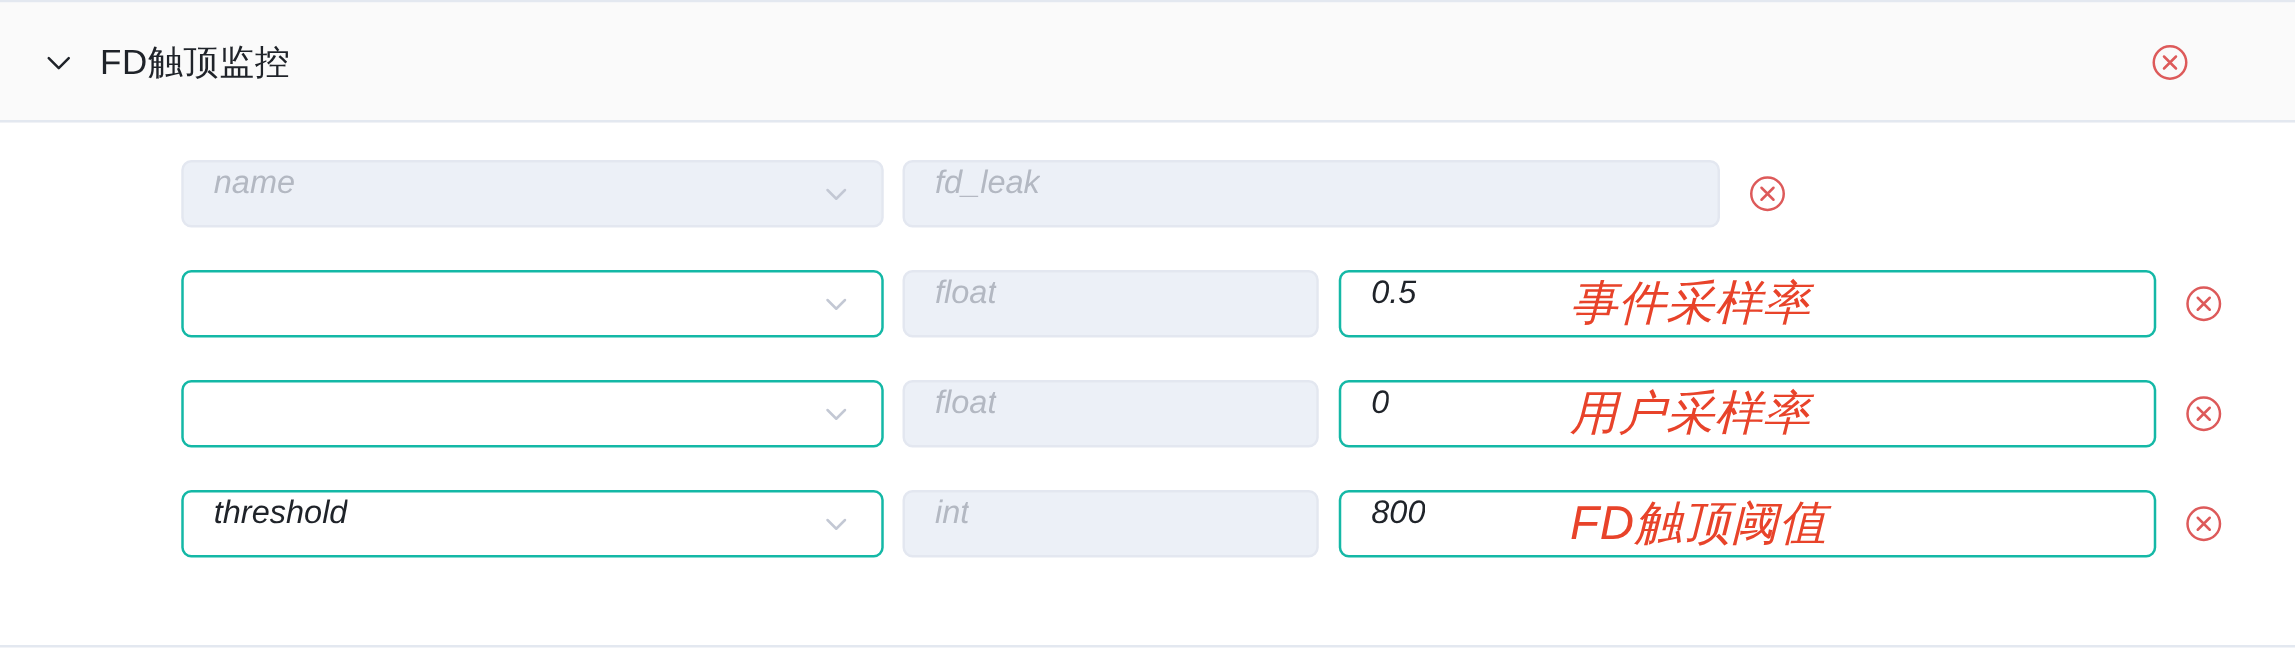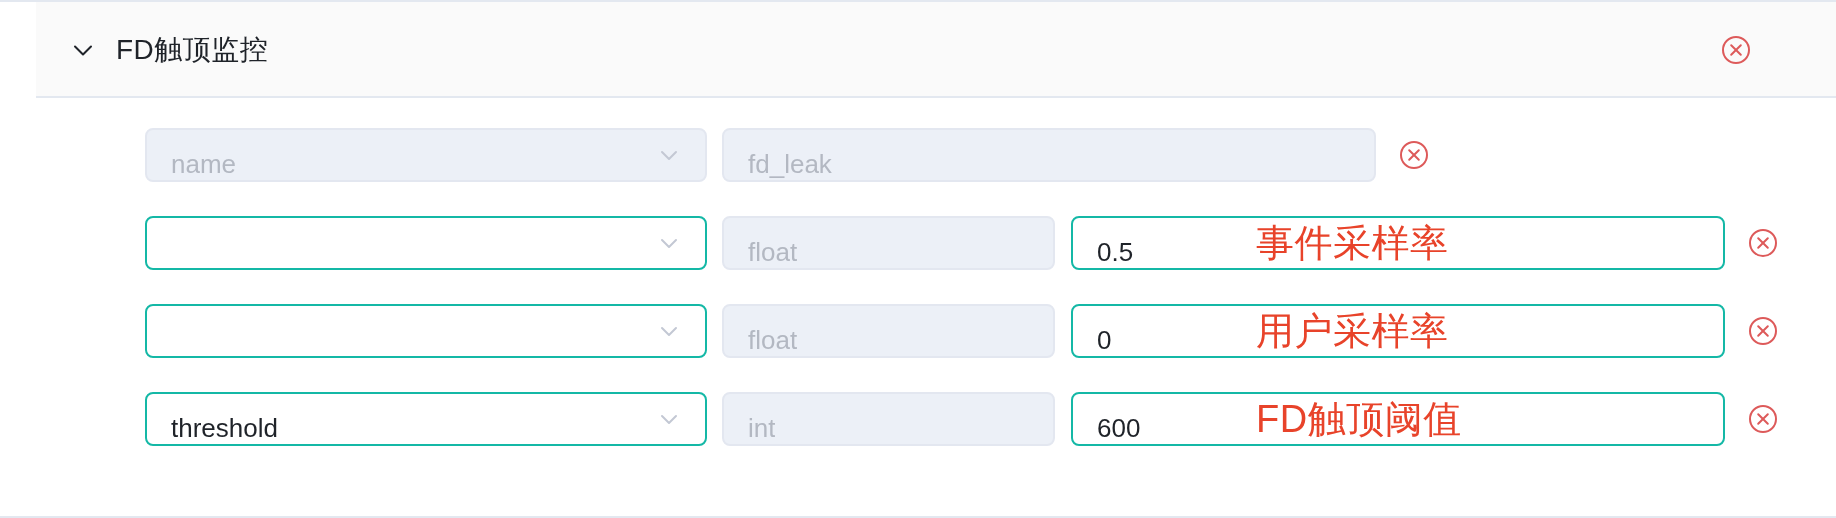--- a/index.html
+++ b/index.html
@@ -27,21 +27,20 @@
 
   
   .panel-header {
     position: relative;
     height: 96px;
     box-sizing: border-box;
     background: #fafafa;
     border-bottom: 2px solid #e3e8f0;
     display: flex;
     align-items: center;
-    margin-left: 36px;
   }
   .collapse-toggle {
     position: absolute;
     left: 30px;
     top: 0;
     height: 96px;
     width: 34px;
     display: flex;
     align-items: center;
     justify-content: center;
@@ -86,23 +85,24 @@
   }
 
   .field {
     position: relative;
     box-sizing: border-box;
     height: 54px;
     border-radius: 8px;
     border: 2px solid #14b8a6;
     background: #ffffff;
     display: flex;
-    align-items: flex-end;
+    align-items: flex-start;
     font-size: 26px;
     color: #1f2329;
+    font-style: italic;
   }
   .field .field-text {
     padding-left: 24px;
     white-space: nowrap;
     overflow: hidden;
     text-overflow: ellipsis;
   }
   .field.disabled {
     background: #ecf0f7;
     border-color: #e3e7f0;
@@ -254,21 +254,21 @@
         <span class="select-caret">
           <svg width="24" height="24" viewBox="0 0 24 24">
             <path d="M5 9 L12 16 L19 9" fill="none" stroke="#c3c8d4" stroke-width="2" stroke-linecap="round" stroke-linejoin="round"></path>
           </svg>
         </span>
       </div>
       <div class="field col-type disabled placeholder">
         <span class="field-text">int</span>
       </div>
       <div class="field col-value">
-        <span class="field-text">600</span>
+        <span class="field-text">800</span>
         <span class="annotation">FD触顶阈值</span>
       </div>
       <div class="row-remove">
         <svg class="remove-icon" width="32" height="32" viewBox="0 0 32 32">
           <circle cx="16" cy="16" r="13" fill="none" stroke="#dd5a5a" stroke-width="2"></circle>
           <path d="M11.2 11.2 L20.8 20.8 M20.8 11.2 L11.2 20.8" fill="none" stroke="#dd5a5a" stroke-width="2" stroke-linecap="round"></path>
         </svg>
       </div>
     </div>
 

